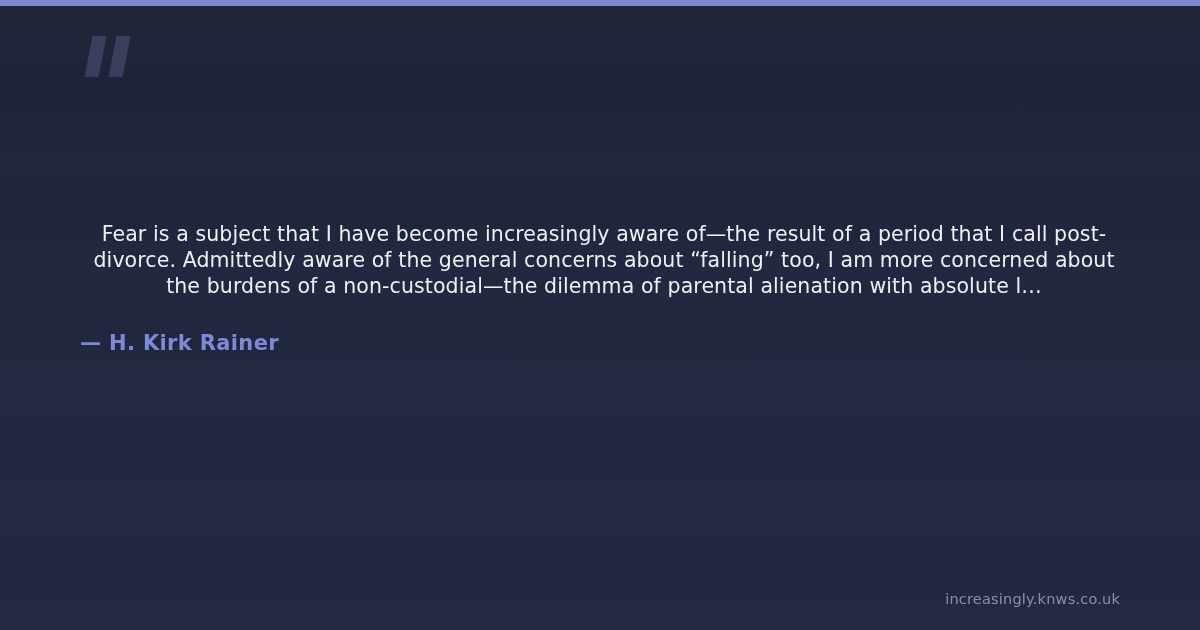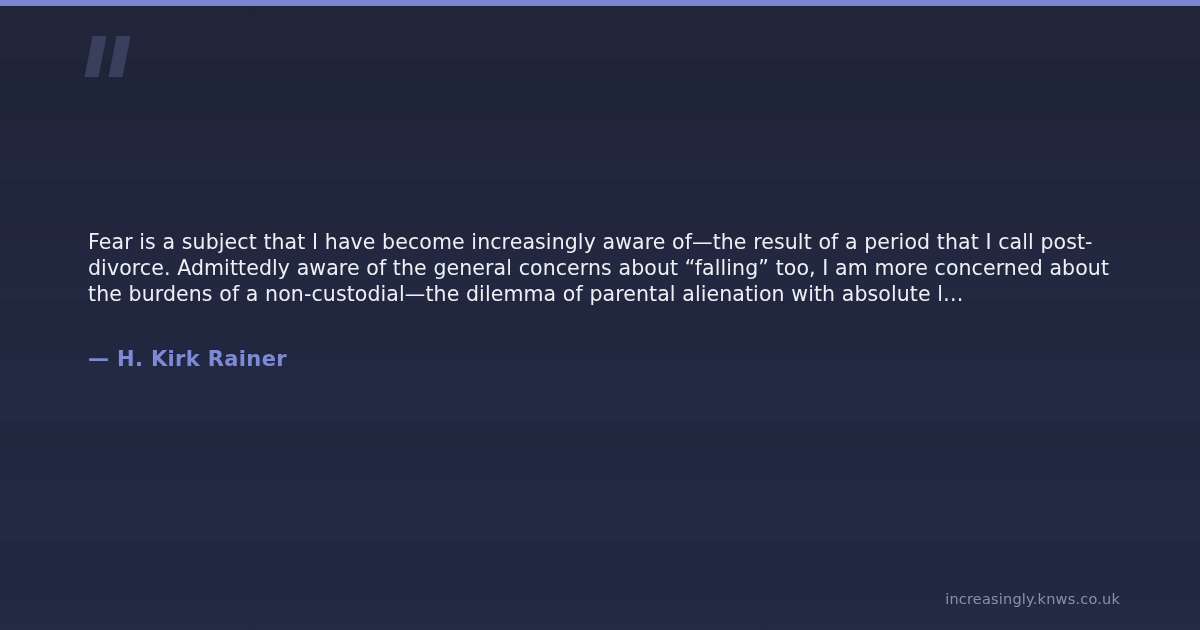--- a/index.html
+++ b/index.html
@@ -65,31 +65,32 @@
 
   .content {
     position: absolute;
     left: 80px;
     top: 222px;
     width: 1048px;
     z-index: 2;
   }
 
   .quote-text {
-    margin: 8px;
+    margin: 0;
     color: #eef0f6;
     font-size: 20.5px;
     line-height: 25.8px;
     font-weight: 400;
     letter-spacing: 0.1px;
     white-space: pre-wrap;
+    text-align: center;
   }
 
   .attribution {
-    margin: 8px;
+    margin: 0;
     padding-top: 31px;
     color: #7f8ad6;
     font-size: 21px;
     line-height: 26px;
     font-weight: 700;
     letter-spacing: 0.35px;
   }
 
   .watermark {
     position: absolute;

